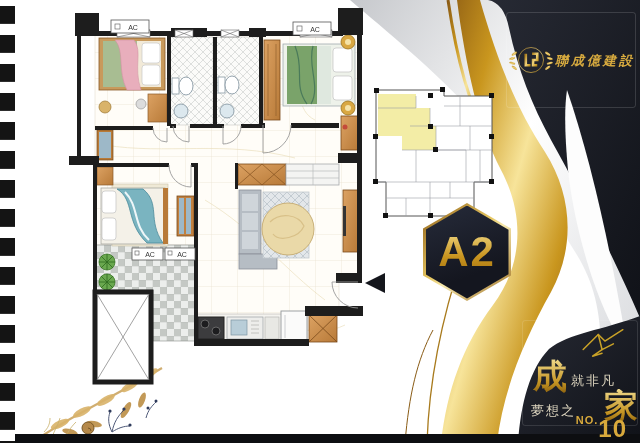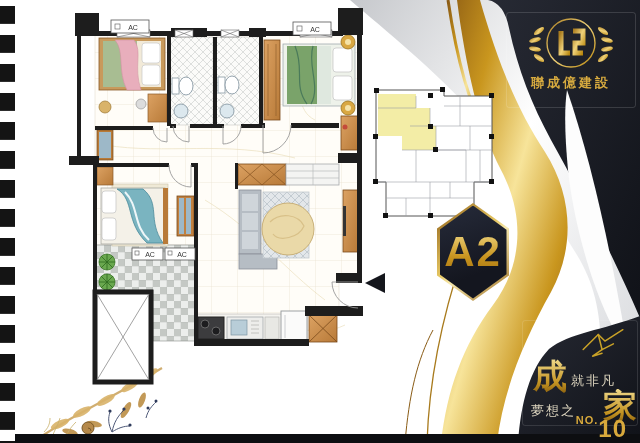--- a/index.html
+++ b/index.html
@@ -17,46 +17,46 @@
   svg text{font-family:"Liberation Sans","DejaVu Sans",sans-serif;}
 
   .plan-svg{position:absolute;left:55px;top:0;z-index:2;}
   .panel-svg{position:absolute;left:345px;top:0;z-index:2;}
   .floral-svg{position:absolute;left:30px;top:348px;z-index:1;}
   .keyplan-svg{position:absolute;left:370px;top:86px;z-index:4;}
 
   
   .logo-block{position:absolute;left:506px;top:12px;width:128px;height:94px;z-index:5;
     border:1px solid rgba(255,255,255,.14);border-radius:3px;
-    display:flex;flex-direction:column;align-items:center;justify-content:flex-start;}
+    display:flex;align-items:center;justify-content:center;font-style:italic;}
   .brand-name{color:#d8ab3f;font-size:13px;font-weight:bold;letter-spacing:3px;margin-top:1px;white-space:nowrap;}
 
   
-  .hex-badge{position:absolute;left:437px;top:203px;width:72px;height:98px;z-index:5;text-align:center;}
+  .hex-badge{position:absolute;left:423px;top:203px;width:88px;height:98px;z-index:5;text-align:center;}
   .hex-outer{position:absolute;inset:0;background:linear-gradient(135deg,#8a5a14,#e7c863 45%,#f7e9ae 55%,#9a6a1c);
     clip-path:polygon(50% 0,100% 26%,100% 74%,50% 100%,0 74%,0 26%);}
   .hex-inner{position:absolute;inset:2.5px;background:linear-gradient(160deg,#262b3a,#14161f 70%);
     clip-path:polygon(50% 0,100% 26%,100% 74%,50% 100%,0 74%,0 26%);
     display:flex;align-items:center;justify-content:center;}
   .hex-label{font-size:42px;font-weight:bold;letter-spacing:2px;
     background:linear-gradient(180deg,#f3dd8c,#c8941f 60%,#a5720f);
     -webkit-background-clip:text;background-clip:text;color:transparent;
     text-shadow:0 0 0 rgba(0,0,0,0);}
 
   
   .entry-arrow{position:absolute;left:365px;top:273px;width:0;height:0;z-index:4;
     border-top:10px solid transparent;border-bottom:10px solid transparent;
     border-right:20px solid #14161c;}
 
   
   .slogan-block{position:absolute;left:522px;top:320px;width:114px;height:104px;z-index:5;
     border:1px solid rgba(255,255,255,.12);border-radius:3px;color:#d9d2bd;}
   .bird-wrap{display:flex;justify-content:flex-end;padding:4px 10px 0 0;}
   .srow{display:flex;align-items:flex-end;padding-left:10px;line-height:1;}
-  .srow.second{justify-content:space-between;margin-top:-4px;padding-left:4px;}
+  .srow.second{justify-content:flex-start;margin-top:-4px;padding-left:4px;gap:28px;}
   .big-char{font-family:"DejaVu Serif","Liberation Serif",serif;font-size:34px;font-weight:bold;
     background:linear-gradient(180deg,#f0d98a,#c39322 70%,#8f6410);
     -webkit-background-clip:text;background-clip:text;color:transparent;}
   .small-chars{font-size:13px;letter-spacing:2px;color:#ddd5bf;margin:0 0 6px 4px;white-space:nowrap;}
   .no-row{display:flex;justify-content:flex-end;align-items:flex-end;padding-right:10px;margin-top:-8px;
     color:#d8a93c;line-height:1;}
   .no-label{font-size:11px;font-weight:bold;letter-spacing:1px;margin-bottom:15px;}
   .no-value{font-size:24px;font-weight:bold;letter-spacing:1px;}
 </style>
 </head>

